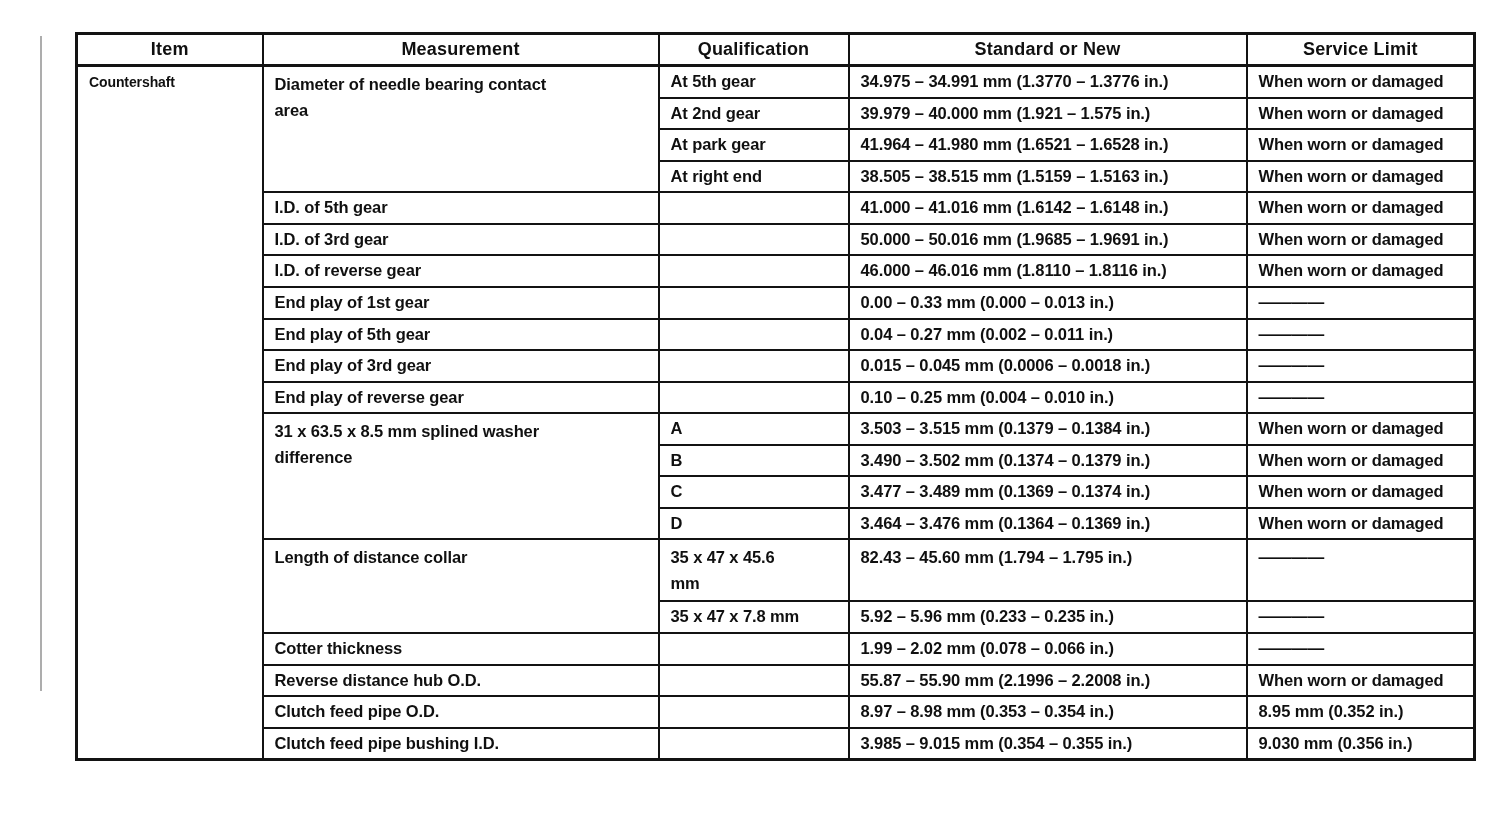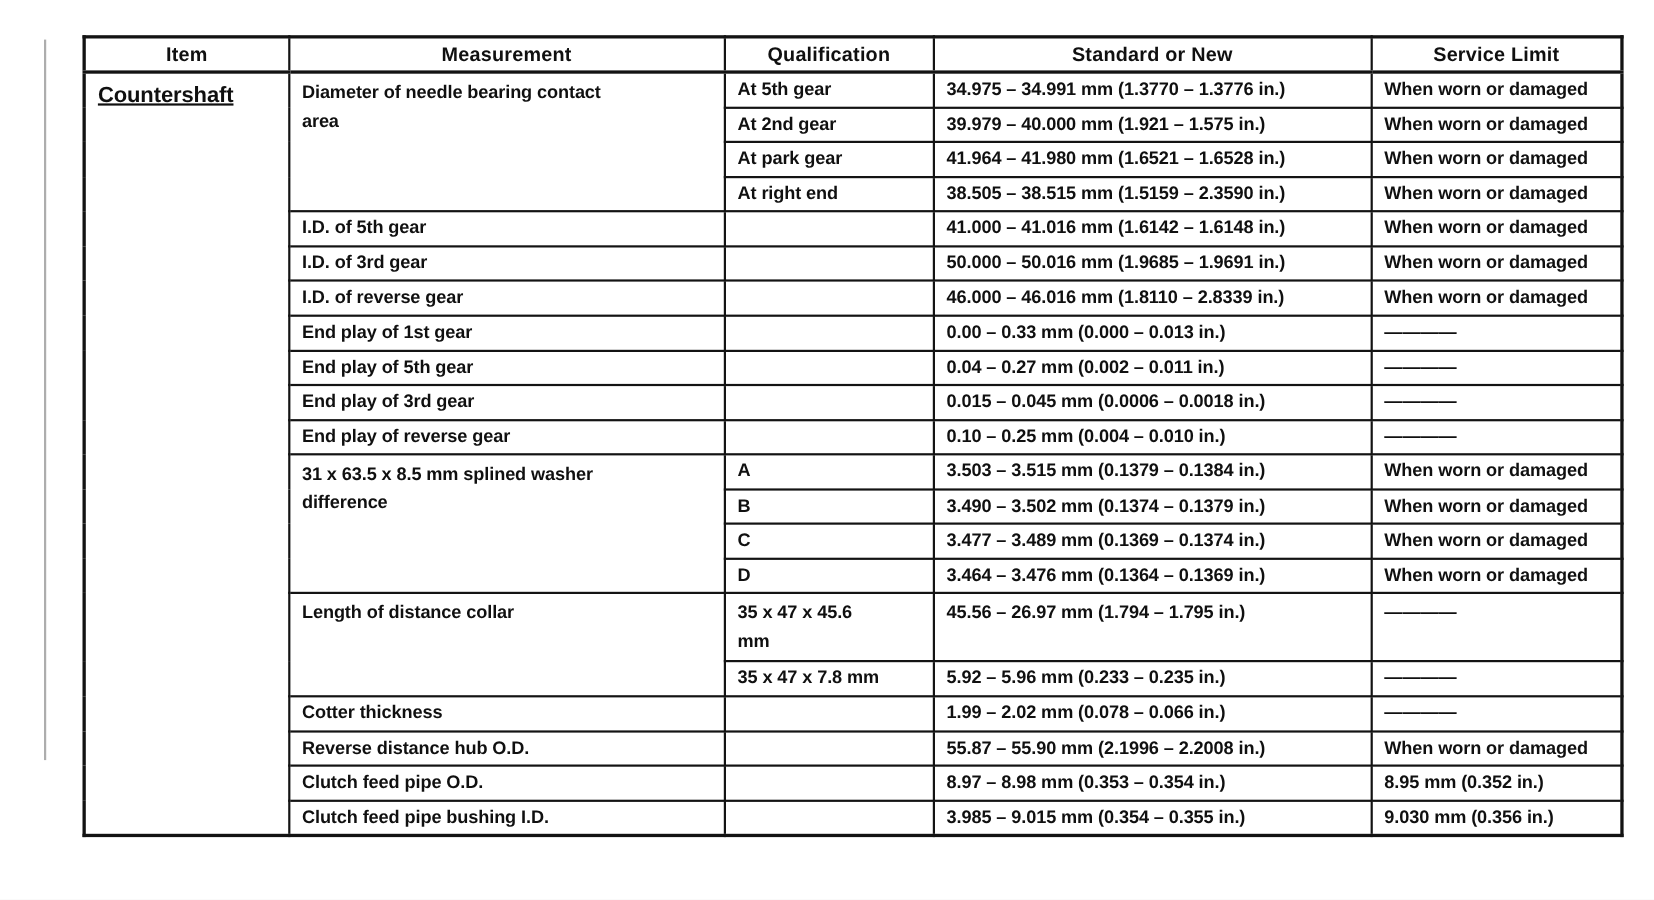--- a/index.html
+++ b/index.html
@@ -51,21 +51,21 @@
     font-weight: bold;
     vertical-align: middle;
     padding: 2px 8px 2px 11px;
     white-space: pre-line;
     letter-spacing: -0.1px;
     line-height: 1.55;
     overflow: hidden;
   }
   tr.tall td { height: 62px; }
   .vtop { vertical-align: top; padding-top: 5px; }
-  .item-cell { font-size: 20px; text-decoration: underline; }
+  .item-cell { font-size: 14px; }
   col.c-item   { width: 186px; }
   col.c-meas   { width: 396px; }
   col.c-qual   { width: 190px; }
   col.c-std    { width: 398px; }
   col.c-limit  { width: 228px; }
 </style>
 </head>
 <body>
 
 <div class="page">
@@ -102,39 +102,39 @@
         <td>39.979 – 40.000 mm (1.921 – 1.575 in.)</td>
         <td>When worn or damaged</td>
       </tr>
       <tr>
         <td>At park gear</td>
         <td>41.964 – 41.980 mm (1.6521 – 1.6528 in.)</td>
         <td>When worn or damaged</td>
       </tr>
       <tr>
         <td>At right end</td>
-        <td>38.505 – 38.515 mm (1.5159 – 2.3590 in.)</td>
+        <td>38.505 – 38.515 mm (1.5159 – 1.5163 in.)</td>
         <td>When worn or damaged</td>
       </tr>
       <tr>
         <td>I.D. of 5th gear</td>
         <td></td>
         <td>41.000 – 41.016 mm (1.6142 – 1.6148 in.)</td>
         <td>When worn or damaged</td>
       </tr>
       <tr>
         <td>I.D. of 3rd gear</td>
         <td></td>
         <td>50.000 – 50.016 mm (1.9685 – 1.9691 in.)</td>
         <td>When worn or damaged</td>
       </tr>
       <tr>
         <td>I.D. of reverse gear</td>
         <td></td>
-        <td>46.000 – 46.016 mm (1.8110 – 2.8339 in.)</td>
+        <td>46.000 – 46.016 mm (1.8110 – 1.8116 in.)</td>
         <td>When worn or damaged</td>
       </tr>
       <tr>
         <td>End play of 1st gear</td>
         <td></td>
         <td>0.00 – 0.33 mm (0.000 – 0.013 in.)</td>
         <td>————</td>
       </tr>
       <tr>
         <td>End play of 5th gear</td>
@@ -173,21 +173,21 @@
       </tr>
       <tr>
         <td>D</td>
         <td>3.464 – 3.476 mm (0.1364 – 0.1369 in.)</td>
         <td>When worn or damaged</td>
       </tr>
       <tr class="tall">
         <td class="vtop" rowspan="2">Length of distance collar</td>
         <td class="vtop">35 x 47 x 45.6
 mm</td>
-        <td class="vtop">45.56 – 26.97 mm (1.794 – 1.795 in.)</td>
+        <td class="vtop">82.43 – 45.60 mm (1.794 – 1.795 in.)</td>
         <td class="vtop">————</td>
       </tr>
       <tr>
         <td>35 x 47 x 7.8 mm</td>
         <td>5.92 – 5.96 mm (0.233 – 0.235 in.)</td>
         <td>————</td>
       </tr>
       <tr>
         <td>Cotter thickness</td>
         <td></td>

